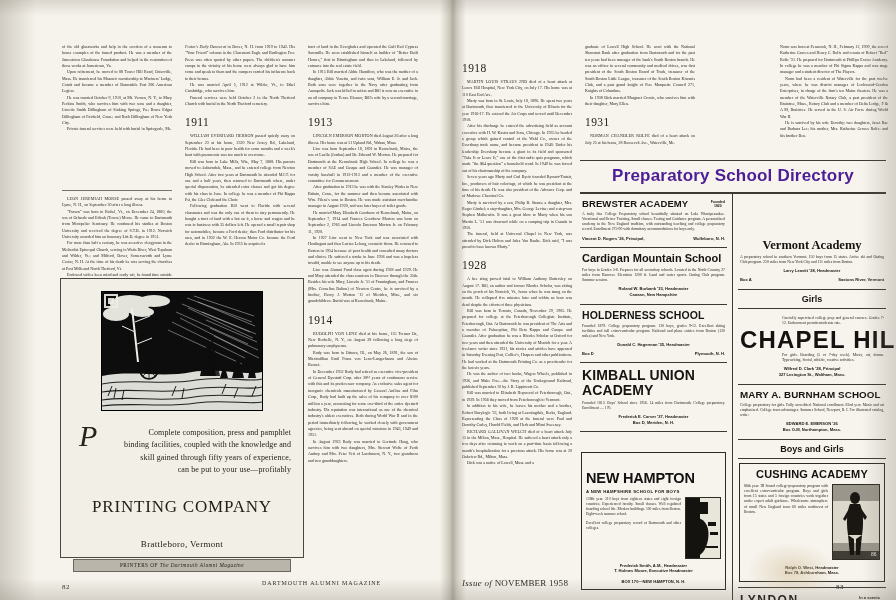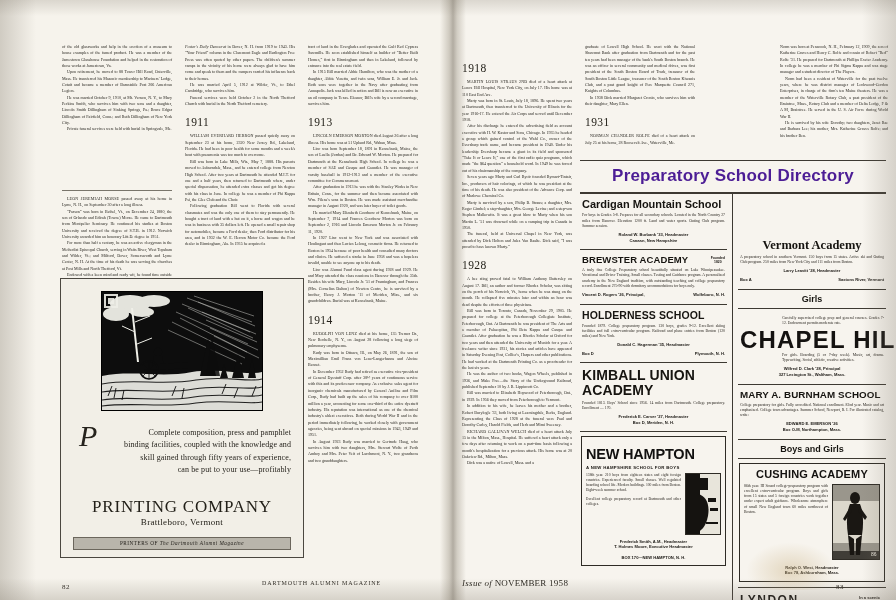--- a/index.html
+++ b/index.html
@@ -124,21 +124,21 @@
     color:#26231d;
     margin:-2px 2px 0 0;
   }
   .vpc-name{
     text-align:center;margin-top:20px;
     color:#232019;letter-spacing:.3px;
   }
   .vpc-name .l1{font-size:11px;}
   .vpc-name .l1 .big{font-size:22px;letter-spacing:1px;}
   .vpc-name .l2{font-size:17px;letter-spacing:.8px;margin-top:20px;text-align:center;}
-  .vpc-name .l3{font-size:9px;margin-top:0;}
+  .vpc-name .l3{font-size:9px;margin-top:22px;}
   .vpc-strip{
     margin:10px 6px 0 6px;
     background:#b9b5ab;
     border:1px solid #6b665c;
     text-align:center;
     font-size:5.2px;
     letter-spacing:.5px;
     padding:2.5px 0;
     color:#1f1c17;
   }
@@ -215,21 +215,21 @@
     font-weight:bold;font-size:11px;text-align:center;
     color:#141210;letter-spacing:.2px;margin-bottom:4px;
   }
   .cushing-wrap{display:flex;gap:4px;}
   .cushing-txt{flex:1;font-size:3.8px;line-height:5.3px;text-align:justify;color:#2a2620;}
   .cushing-img{
     width:46px;height:74px;background:#d8d4c8;border:1px solid #2e2b25;
     position:relative;overflow:hidden;flex:none;
   }
   .nh-box{
-    border:1.2px solid #2e2b25;margin:4px 1px 3px 1px;padding:10px 4px 4px 4px;
+    border:1.2px solid #2e2b25;margin:20px 1px 3px 1px;padding:18px 4px 4px 4px;
   }
   .nh-head{
     font-family:"Liberation Sans", sans-serif;font-weight:bold;
     font-size:14.5px;letter-spacing:-.2px;color:#121110;line-height:1;
   }
   .nh-sub{
     font-family:"Liberation Sans", sans-serif;font-weight:bold;
     font-size:4.3px;letter-spacing:.3px;color:#1a1713;margin:3px 0 3px 0;
   }
   .nh-wrap{display:flex;gap:4px;}
@@ -440,38 +440,38 @@
     <div id="directory">
       <div id="dir-top-rule"></div>
       <div id="dir-title">Preparatory School Directory</div>
       <div id="dir-under-rule"></div>
 
       <div id="dir-cols">
 
         <div class="dircol left">
 
           <div class="ad">
+            <div class="founded">
+              <span>Founded</span><br>
+              <span>1820</span>
+            </div>
+            <div class="ad-head" style="font-size:9.5px;letter-spacing:.1px;">BREWSTER ACADEMY</div>
+            <div class="ad-body">A truly fine College Preparatory school beautifully situated on Lake Winnipesaukee. Vocational and Driver Training. Small classes. Testing and Guidance program. A personalized academy in the New England tradition, with outstanding teaching and college preparatory record. Enrollment 275-90 with dormitory accommodations for boys only.</div>
+            <div class="ad-foot split">
+              <span>Vincent D. Rogers '26, Principal,</span>
+              <span>Wolfeboro, N. H.</span>
+            </div>
+          </div>
+
+          <div class="ad">
             <div class="ad-head" style="font-size:11px;">Cardigan Mountain School</div>
             <div class="ad-body">For boys in Grades 5-8. Prepares for all secondary schools. Located in the North Country 27 miles from Hanover. Elevation 1200 ft. Land and water sports. Outing Club program. Summer session.</div>
             <div class="ad-foot">
               <span>Roland W. Burbank '33, Headmaster</span><br>
               <span>Canaan, New Hampshire</span>
-            </div>
-          </div>
-
-          <div class="ad">
-            <div class="founded">
-              <span>Founded</span><br>
-              <span>1820</span>
-            </div>
-            <div class="ad-head" style="font-size:9.5px;letter-spacing:.1px;">BREWSTER ACADEMY</div>
-            <div class="ad-body">A truly fine College Preparatory school beautifully situated on Lake Winnipesaukee. Vocational and Driver Training. Small classes. Testing and Guidance program. A personalized academy in the New England tradition, with outstanding teaching and college preparatory record. Enrollment 275-90 with dormitory accommodations for boys only.</div>
-            <div class="ad-foot split">
-              <span>Vincent D. Rogers '26, Principal,</span>
-              <span>Wolfeboro, N. H.</span>
             </div>
           </div>
 
           <div class="ad">
             <div class="ad-head" style="font-size:10.5px;letter-spacing:.1px;">HOLDERNESS SCHOOL</div>
             <div class="ad-body">Founded 1879. College preparatory program. 130 boys, grades 9-12. Excellent skiing facilities and full extra-curricular program. Railroad and plane entries from Boston (120 miles) and New York.</div>
             <div class="ad-foot">
               <span>Donald C. Hagerman '35, Headmaster</span>
             </div>
             <div class="ad-foot split">

